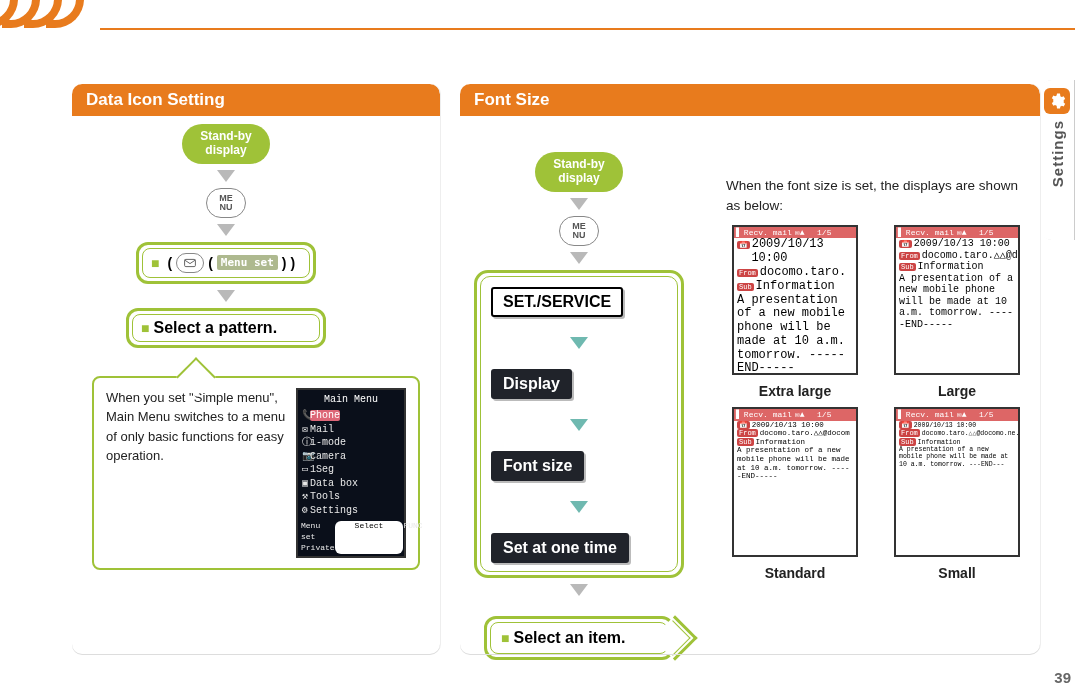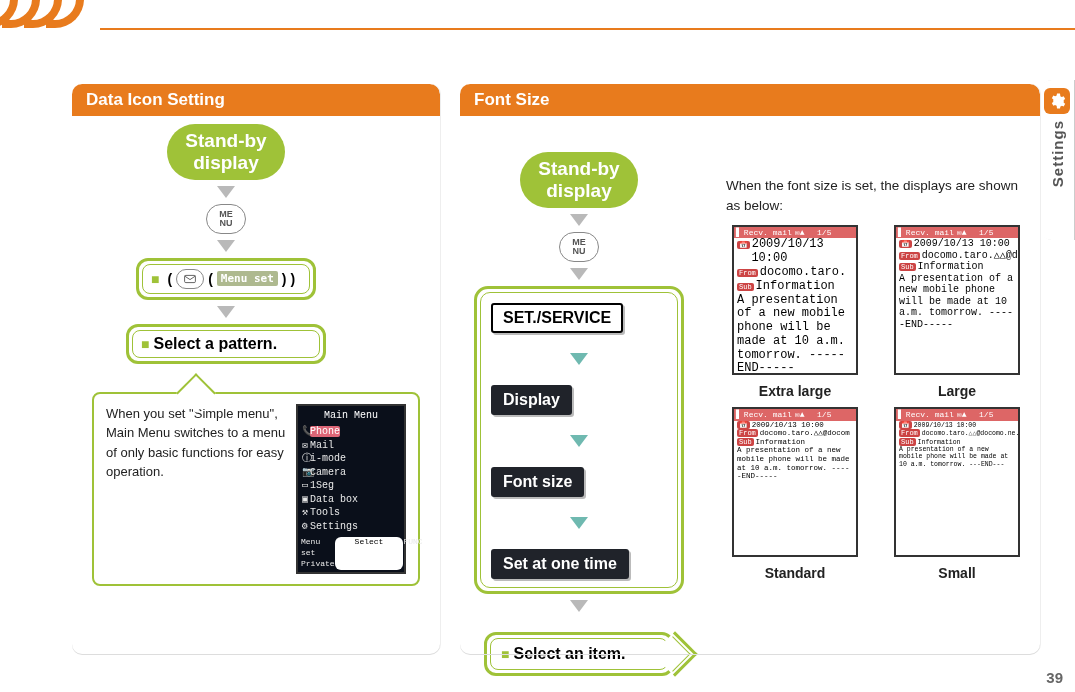--- a/index.html
+++ b/index.html
@@ -63,21 +63,21 @@
   .side-tab-label {
     writing-mode: vertical-rl;
     transform: rotate(180deg);
     font-size: 15px;
     color: #555;
     font-weight: bold;
     letter-spacing: 1px;
   }
   .page-num {
     position: absolute;
-    right: 12px;
+    right: 4px;
     bottom: 6px;
     font-size: 15px;
     color: #666;
     font-weight: bold;
   }
 
   
   .cols {
     position: absolute;
     top: 84px; left: 72px;
@@ -118,21 +118,21 @@
     margin-bottom: 6px;
   }
 
   
   .flow { display:flex; flex-direction:column; align-items:center; width: 200px; }
   .pill {
     background: #9fc238;
     color: #fff;
     font-weight: bold;
     text-align: center;
-    font-size: 19px;
+    font-size: 12px;
     line-height: 1.15;
     padding: 6px 18px;
     border-radius: 999px;
     white-space: pre-line;
   }
   .arrow-down {
     width: 0; height: 0;
     border-left: 9px solid transparent;
     border-right: 9px solid transparent;
     border-top: 12px solid #b9b9b9;

